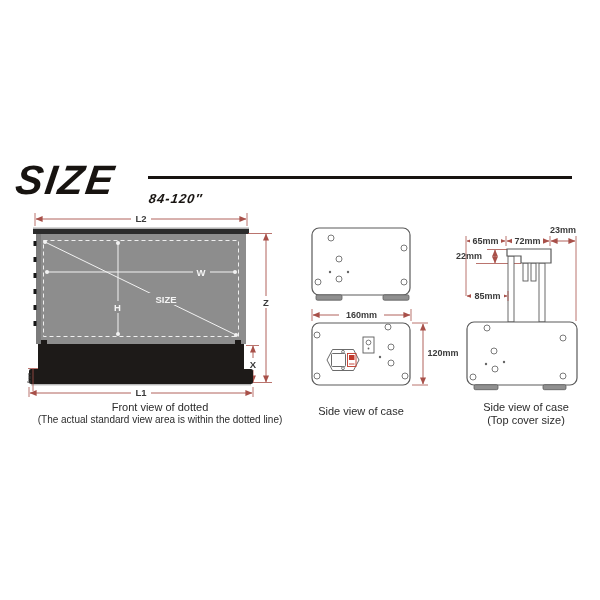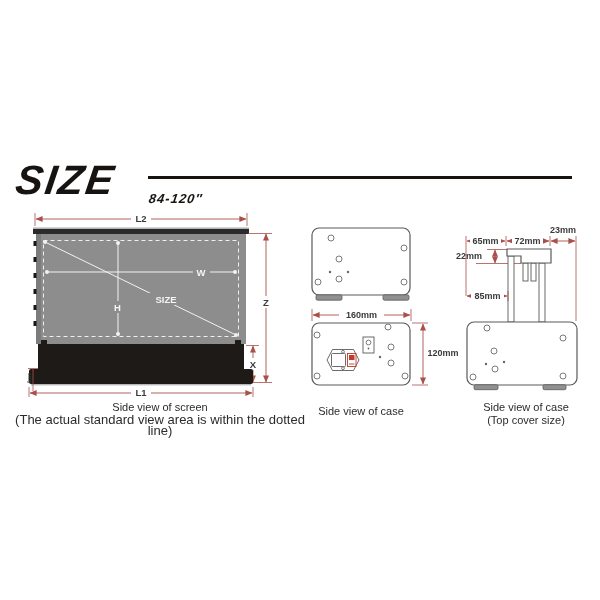--- a/index.html
+++ b/index.html
@@ -7,21 +7,21 @@
           font-family:"Liberation Sans",sans-serif;}
   
   #brand{position:absolute;left:16px;top:160px;font-size:41px;line-height:1;
          font-weight:bold;font-style:italic;letter-spacing:2px;color:#171310;
          transform:skewX(-8deg);}
   #rule{position:absolute;left:148px;top:176px;width:424px;height:2.6px;background:#171310;}
   #range{position:absolute;left:149px;top:191px;font-size:13px;font-weight:bold;
          font-style:italic;letter-spacing:1px;color:#171310;transform:skewX(-8deg);}
   
   .cap{position:absolute;text-align:center;color:#2b2b2b;font-size:11px;line-height:13px;}
-  .cap .note{font-size:13px;line-height:11px;}
+  .cap .note{font-size:10px;line-height:11px;}
   #cap-front{left:10px;top:401px;width:300px;}
   #cap-mid{left:291px;top:405px;width:140px;}
   #cap-right{left:447px;top:401px;width:158px;}
   
   svg{position:absolute;left:0;top:0;}
   .dim{stroke:#a85049;stroke-width:0.9;fill:none;}
   .ext{stroke:#a85049;stroke-width:0.8;fill:none;}
   .outline{stroke:#5a5a5a;stroke-width:1.2;fill:#ffffff;}
   .thin{stroke:#5a5a5a;stroke-width:0.9;fill:#ffffff;}
   .hole{stroke:#7a7a7a;stroke-width:1;fill:#ffffff;}
@@ -260,21 +260,21 @@
           <circle class="hole" cx="473" cy="377" r="3"></circle>
           <circle class="hole" cx="563" cy="376" r="3"></circle>
           <circle class="dot" cx="486" cy="364" r="1.2"></circle>
           <circle class="dot" cx="504" cy="362" r="1.2"></circle>
         </g>
       </g>
     </g>
   </svg>
 
   <div id="cap-front" class="cap">
-    <div>Side view of screen</div>
+    <div>Front view of dotted</div>
     <div class="note">(The actual standard view area is within the dotted line)</div>
   </div>
   <div id="cap-mid" class="cap">
     <div>Side view of case</div>
   </div>
   <div id="cap-right" class="cap">
     <div>Side view of case</div>
     <div>(Top cover size)</div>
   </div>
 

